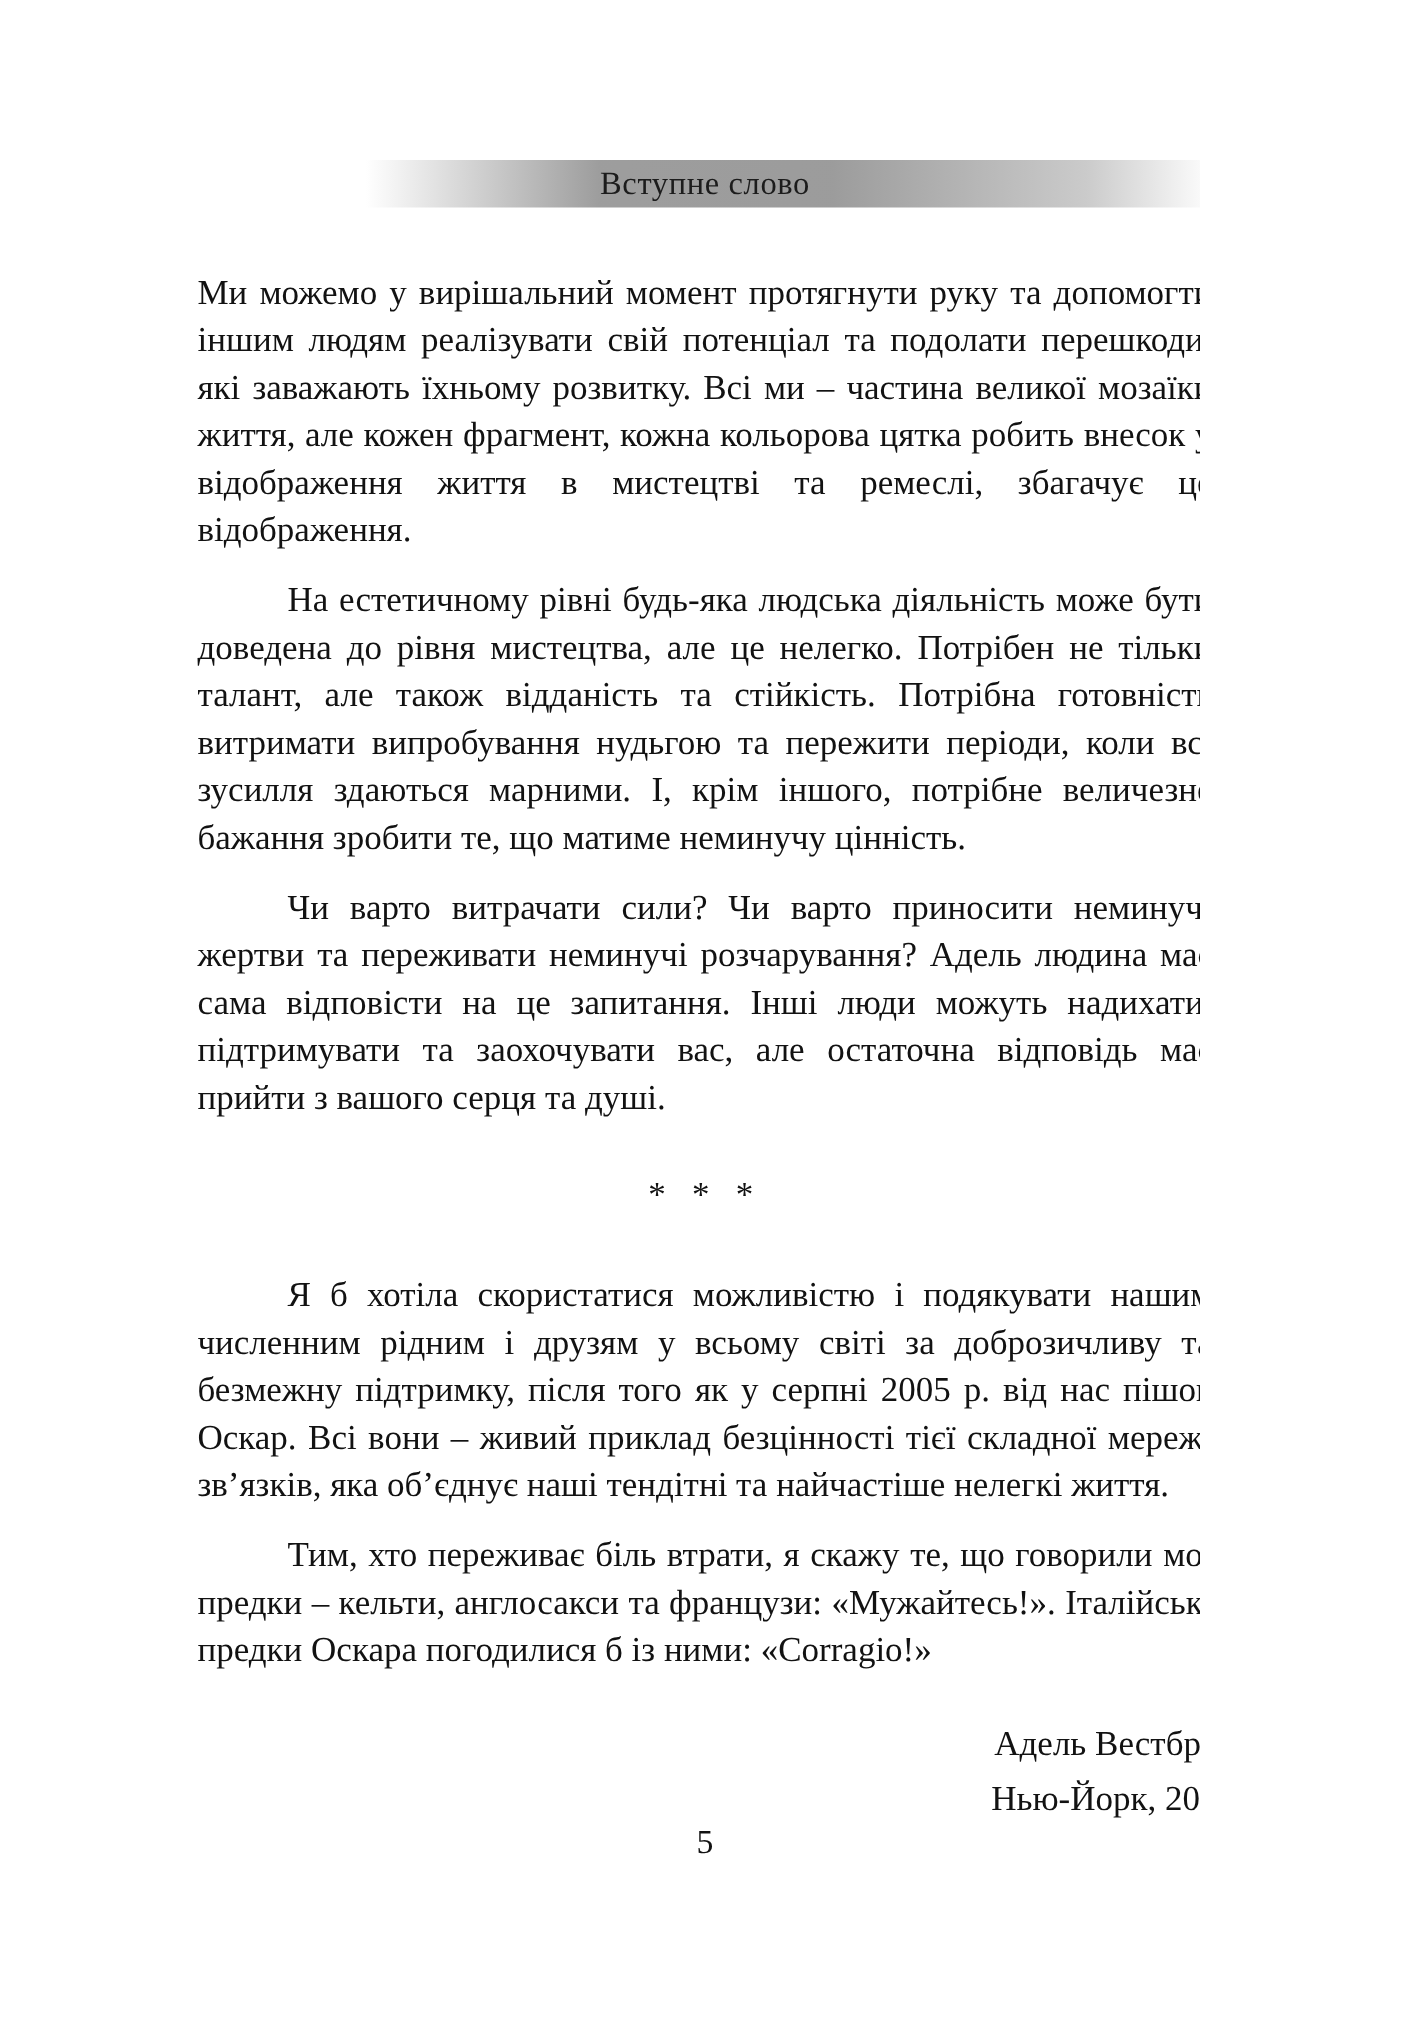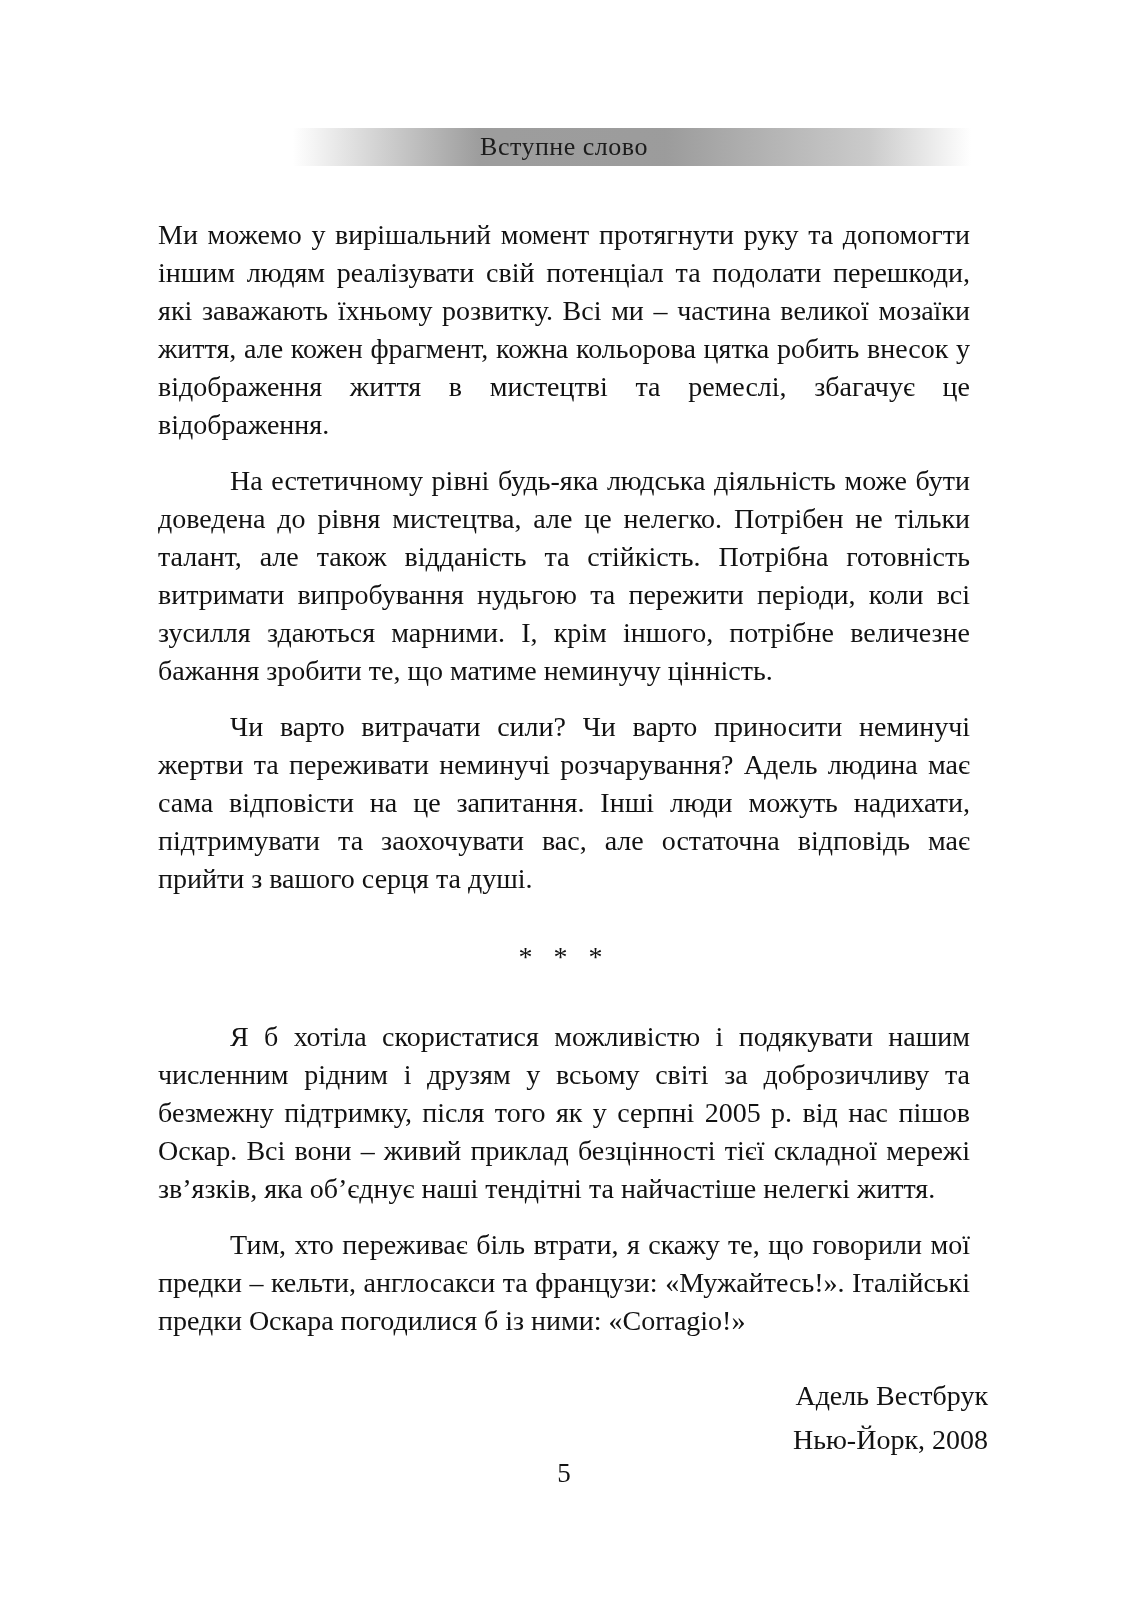--- a/index.html
+++ b/index.html
@@ -12,21 +12,20 @@
     height: 1615px;
     font-family: "Liberation Serif", "DejaVu Serif", serif;
     color: #121212;
   }
   .page {
     position: relative;
     width: 960px;
     height: 1615px;
     background: #ffffff;
     overflow: hidden;
-    padding-left: 44px;
   }
 
   
   .header-band {
     position: absolute;
     top: 128px;
     left: 140px;
     width: 848px;
     height: 38px;
     display: flex;

